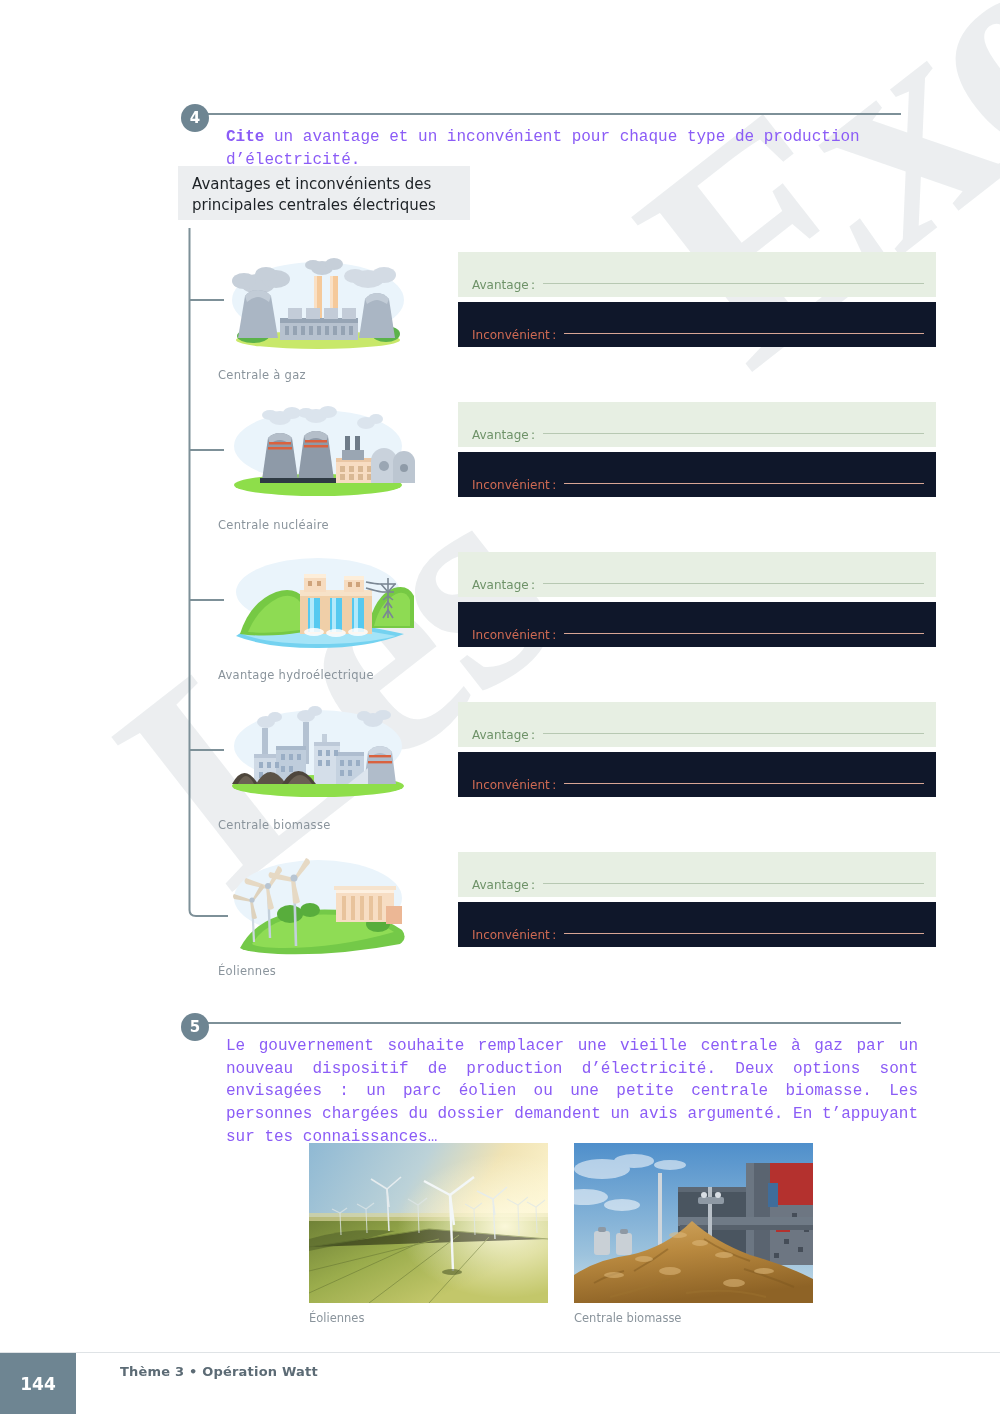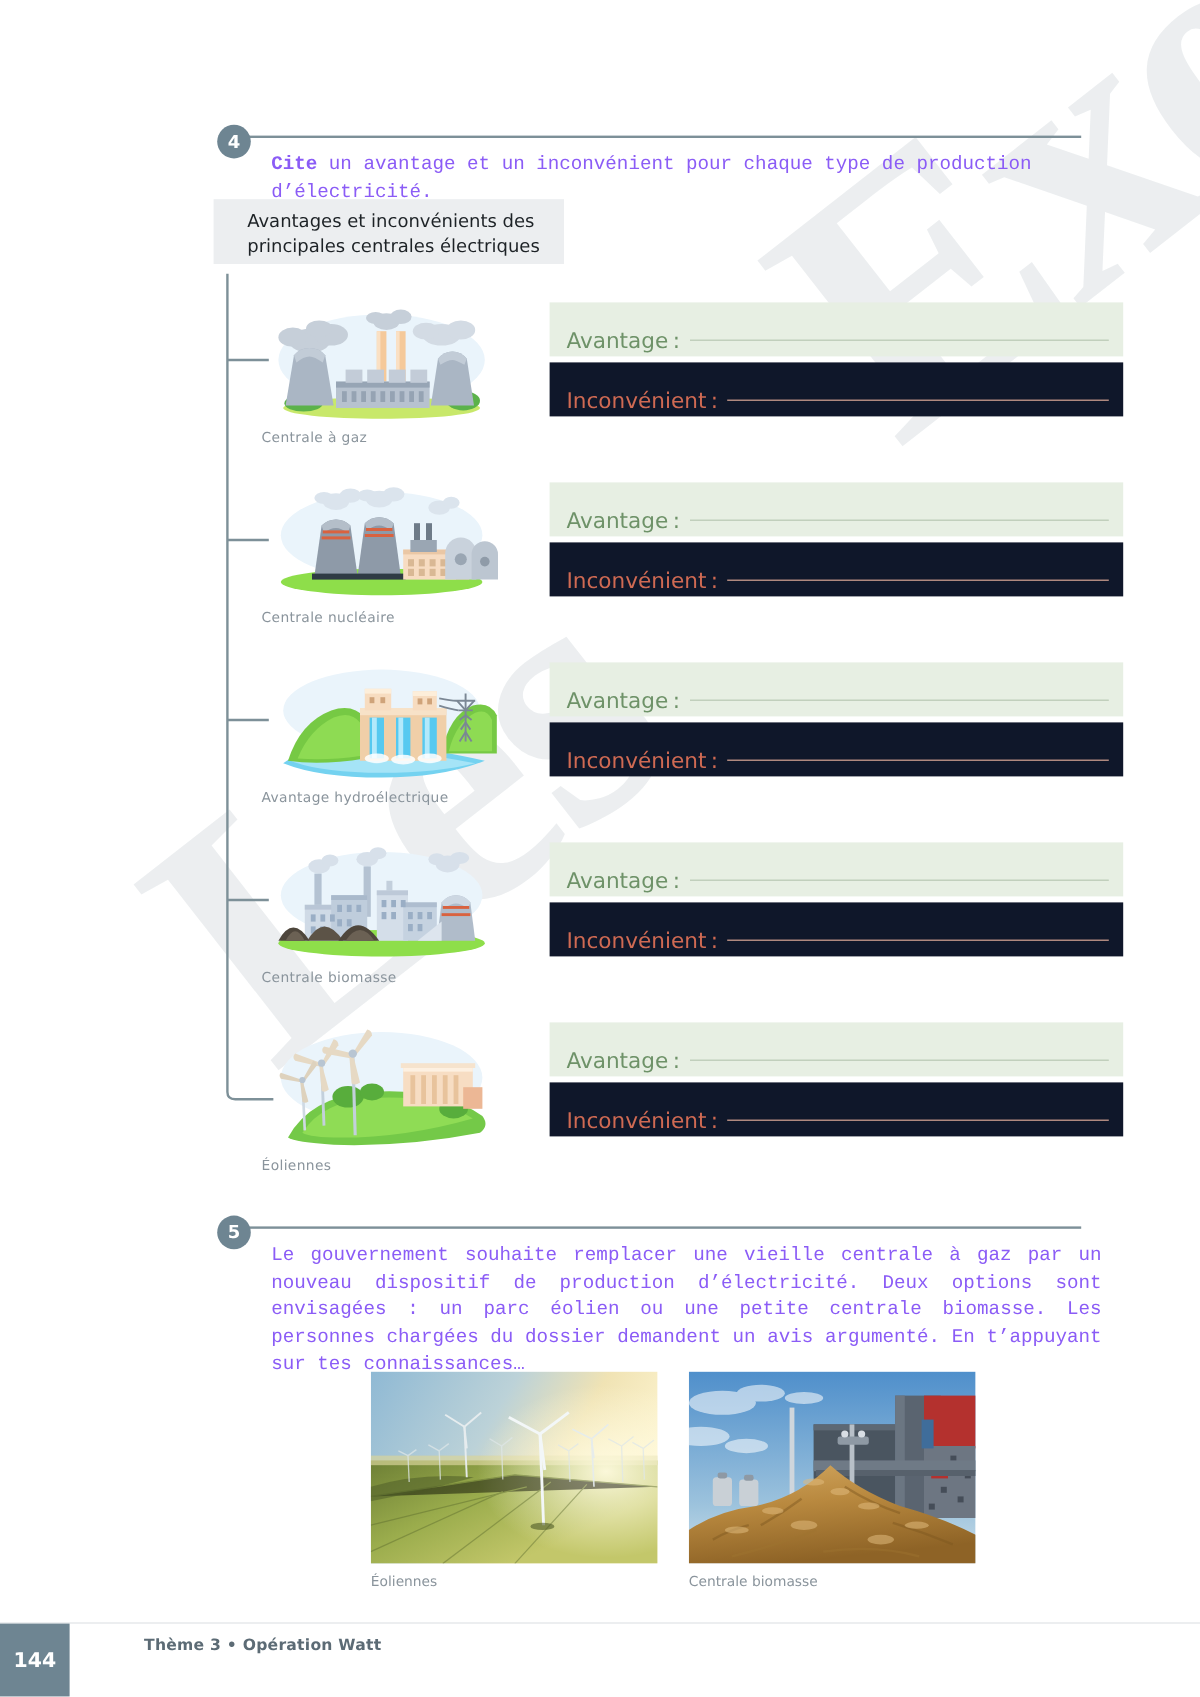--- a/index.html
+++ b/index.html
@@ -60,53 +60,53 @@
     font-family: Liberation Mono, monospace;
   }
   .exo-text b { font-weight: 700; }
 
   
   .doc-title {
     position: absolute;
     left: 178px; top: 166px;
     width: 292px; height: 54px;
     background: #eceef0;
-    padding: 8px 12px 8px 28px;
+    padding: 8px 12px 8px 14px;
     font-size: 15px;
     color: #1d2226;
     line-height: 1.38;
     z-index: 3;
     font-family: "DejaVu Sans", sans-serif;
   }
 
   
   .bracket { position: absolute; left: 188px; top: 228px; z-index: 2; }
 
   
   .row { position: absolute; z-index: 3; }
   .illus-wrap { position: absolute; left: 0; top: 0; width: 200px; }
   .illus { width: 200px; height: 100px; display: block; }
   .caption {
-    margin-top: 5px;
+    margin-top: 16px;
     font-size: 11.5px;
     color: #8a949c;
     letter-spacing: .3px;
     font-family: "DejaVu Sans", sans-serif;
   }
   .answers { position: absolute; left: 240px; top: 0; width: 478px; }
   .ans-box {
     position: relative;
     width: 478px; height: 45px;
     display: flex; align-items: center;
     padding-left: 14px;
   }
   .ans-adv { background: #e7efe3; }
   .ans-inc { background: #0f172a; margin-top: 5px; }
   .ans-label {
-    font-size: 18px;
+    font-size: 12px;
     white-space: nowrap;
     font-family: "DejaVu Sans", sans-serif;
     margin-top: 20px;
   }
   .ans-adv .ans-label { color: #6e9268; }
   .ans-inc .ans-label { color: #cf6a53; }
   .ans-line {
     flex: 1;
     height: 1px;
     margin-left: 8px;
@@ -127,21 +127,21 @@
     font-family: "DejaVu Sans", sans-serif;
   }
 
   
   .footer-rule {
     position: absolute; left: 0; top: 1352px;
     width: 1000px; height: 1px; background: #dfe3e6; z-index: 3;
   }
   .footer-num {
     position: absolute; left: 0; top: 1353px;
-    width: 58px; height: 61px;
+    width: 76px; height: 61px;
     background: #6e8592;
     color: #fff;
     display: flex; align-items: center; justify-content: center;
     font-size: 17px; font-weight: 700;
     z-index: 4;
     font-family: "DejaVu Sans", sans-serif;
   }
   .footer-text {
     position: absolute; left: 84px; top: 1364px;
     font-size: 13px; font-weight: 700; color: #5c6b75;

